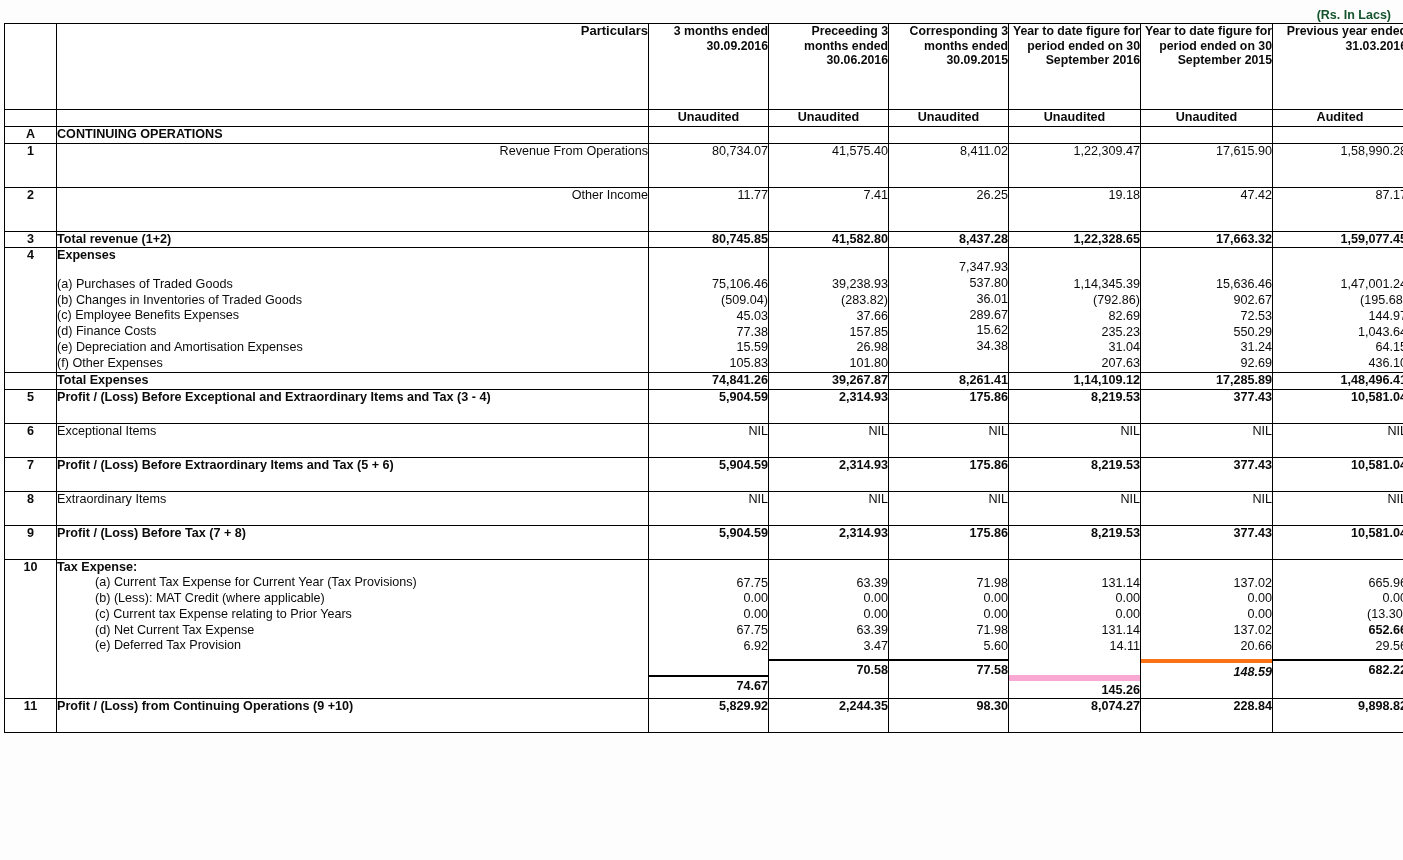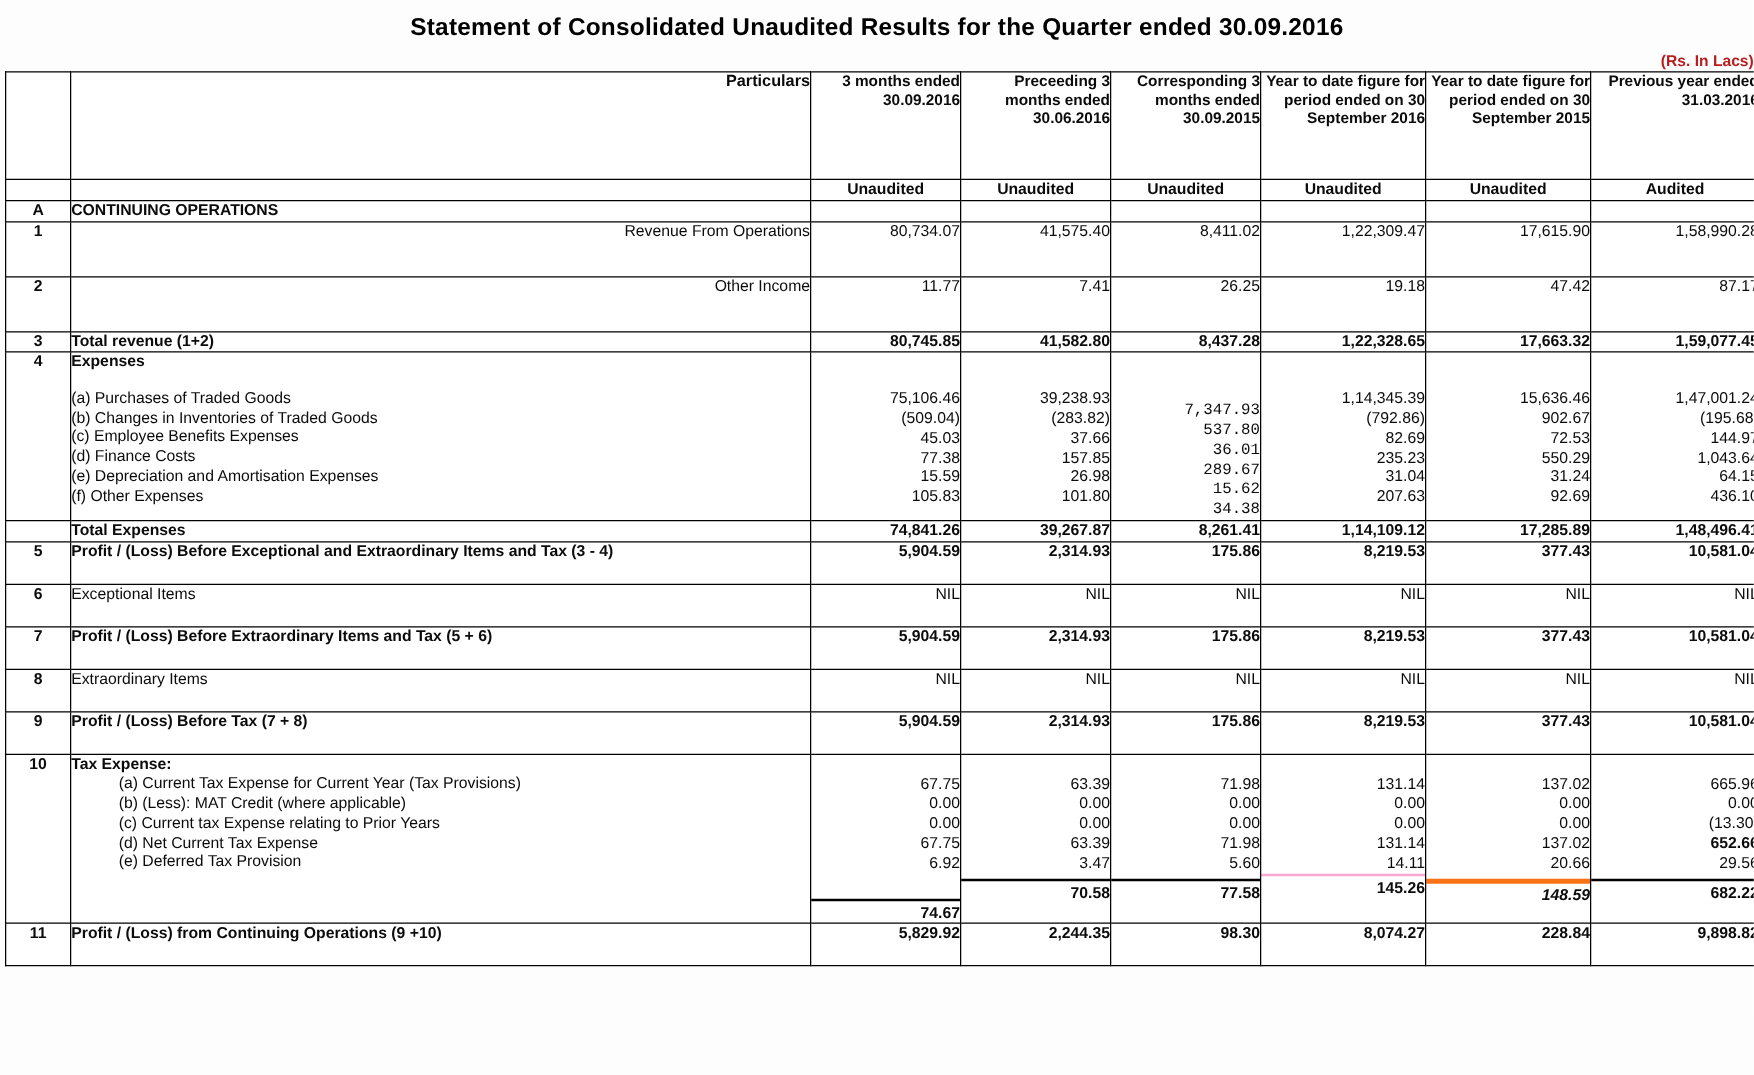--- a/index.html
+++ b/index.html
@@ -27,24 +27,24 @@
     font-size: 19.5px;
     font-weight: bold;
     letter-spacing: 0.2px;
     padding-top: 11px;
     color: #000;
   }
   .units-line {
     text-align: right;
     font-size: 12.5px;
     font-weight: bold;
-    padding-right: 0;
+    padding-right: 12px;
     padding-top: 8px;
     padding-bottom: 1px;
-    color: #b91c1c;
+    color: #14532d;
   }
   table.fin {
     border-collapse: collapse;
     table-layout: fixed;
     width: 1395px;
     margin-left: 4px;
     font-size: 12.4px;
   }
   table.fin td, table.fin th {
     border: 1.6px solid #000;
@@ -110,21 +110,20 @@
   .pad-top-sm { padding-top: 9px; text-align: right; }
   .indent { padding-left: 38px; }
   .sep-above td { border-top: 2.2px solid #000; }
   .grp-total td { border-top: 2.2px solid #000; }
 </style>
 </head>
 <body>
 
 <div class="page">
 
-  <div class="doc-title">Statement of Consolidated Unaudited Results for the Quarter ended 30.09.2016</div>
 
   <div class="units-line">(Rs. In Lacs)</div>
 
   <table class="fin">
     <colgroup>
       <col class="c-sr">
       <col class="c-part">
       <col class="c-num">
       <col class="c-num">
       <col class="c-num">
@@ -229,21 +228,21 @@
           <div class="stack stack-num" style="margin-top:29px;">
             <div>39,238.93</div>
             <div>(283.82)</div>
             <div>37.66</div>
             <div>157.85</div>
             <div>26.98</div>
             <div>101.80</div>
           </div>
         </td>
         <td class="num">
-          <div class="stack stack-num" style="margin-top:39px;font-family:Liberation Mono, monospace;">
+          <div class="stack stack-num" style="margin-top:12px;">
             <div>7,347.93</div>
             <div>537.80</div>
             <div>36.01</div>
             <div>289.67</div>
             <div>15.62</div>
             <div>34.38</div>
           </div>
         </td>
         <td class="num">
           <div class="stack stack-num" style="margin-top:29px;">
@@ -389,21 +388,21 @@
           </div>
         </td>
 
         <td class="num">
           <div class="stack stack-num" style="margin-top:16px;">
             <div>131.14</div>
             <div>0.00</div>
             <div>0.00</div>
             <div>131.14</div>
             <div>14.11</div>
-            <div class="bold" style="border-top:2px solid #f9a8d4;margin-top:0;padding-top:2px;">145.26</div>
+            <div class="bold" style="border-top:6px solid #f9a8d4;margin-top:20px;padding-top:2px;">145.26</div>
           </div>
         </td>
 
         <td class="num">
           <div class="stack stack-num" style="margin-top:16px;">
             <div>137.02</div>
             <div>0.00</div>
             <div>0.00</div>
             <div>137.02</div>
             <div>20.66</div>

